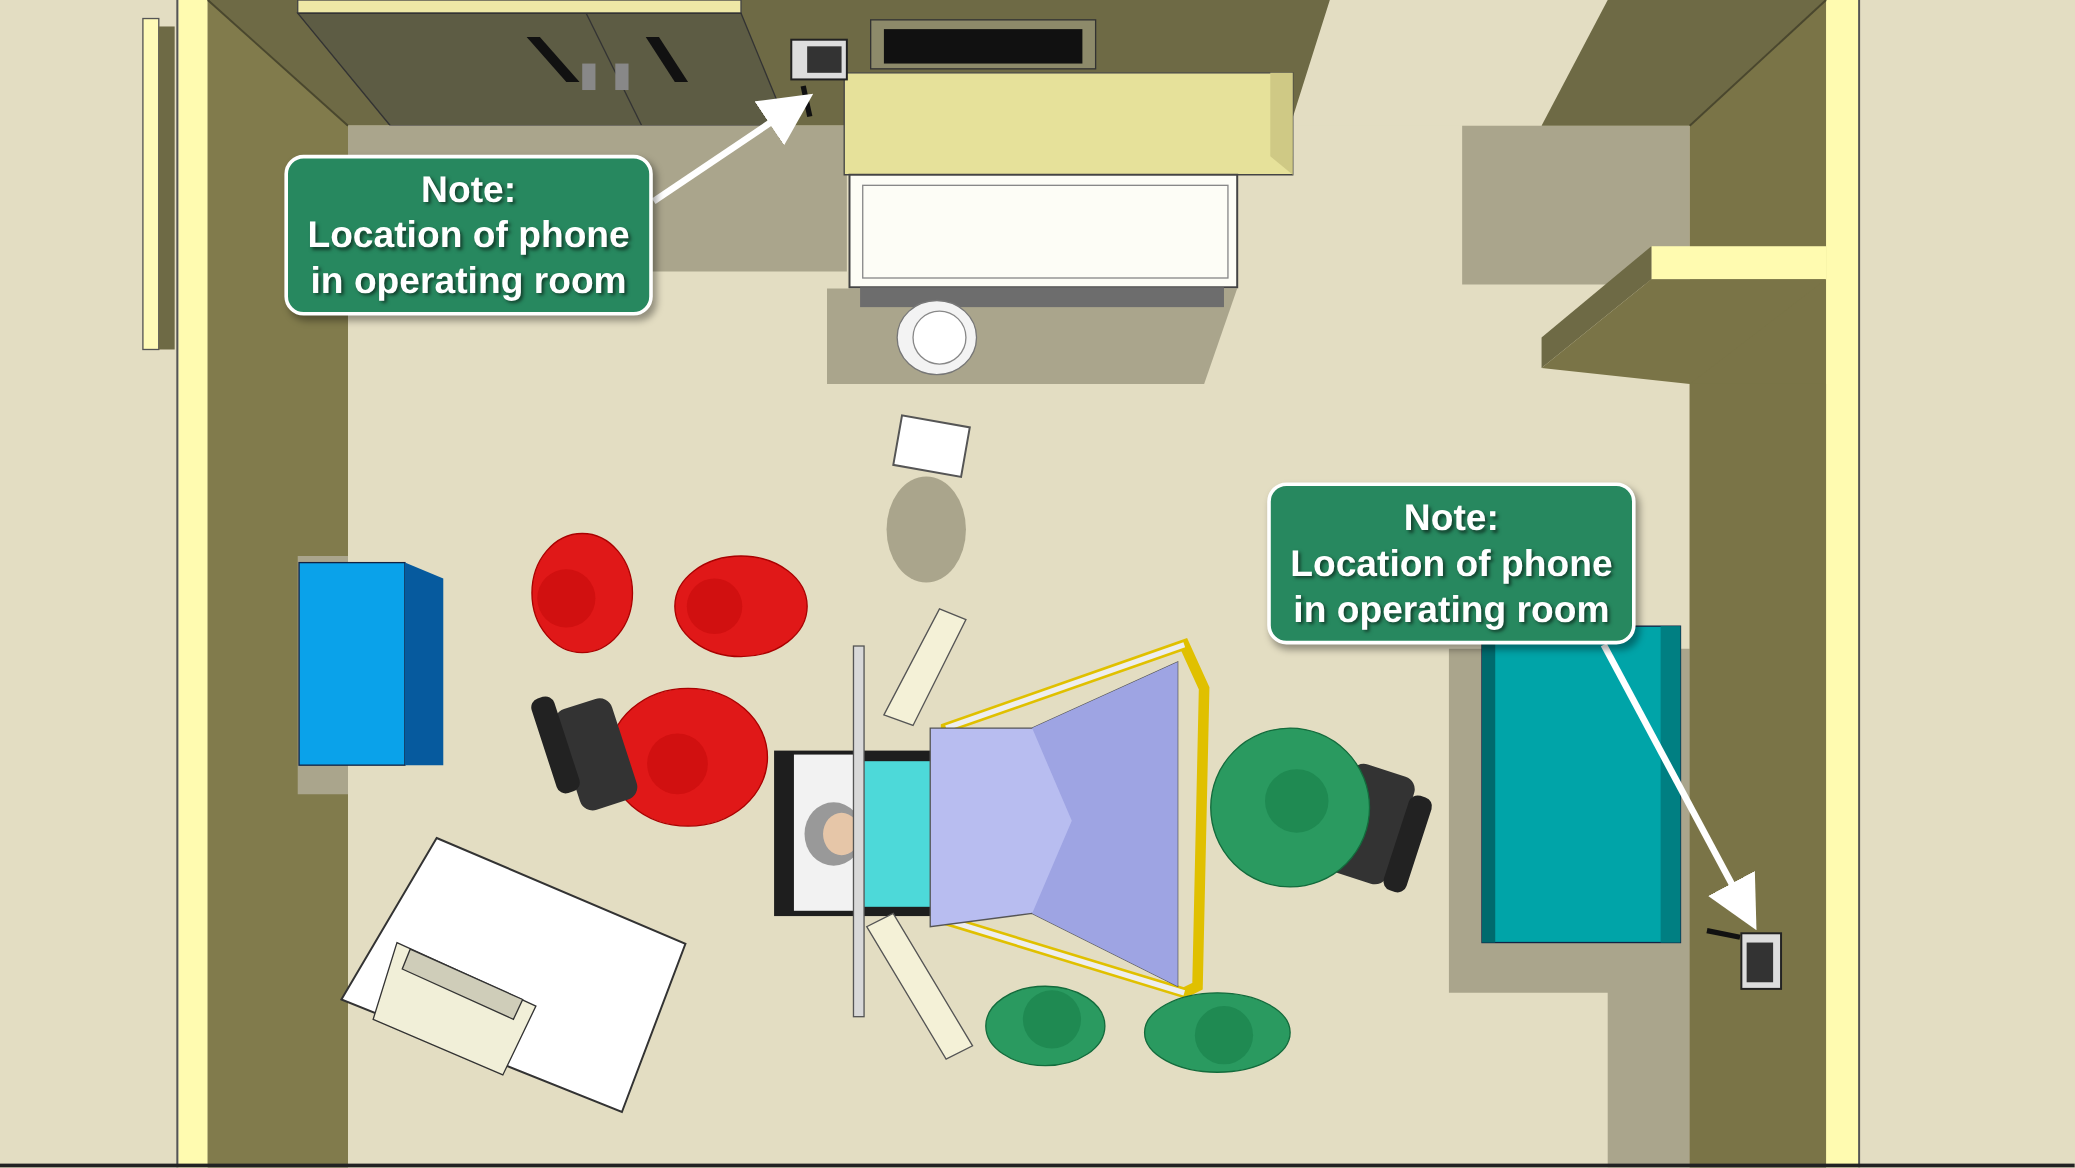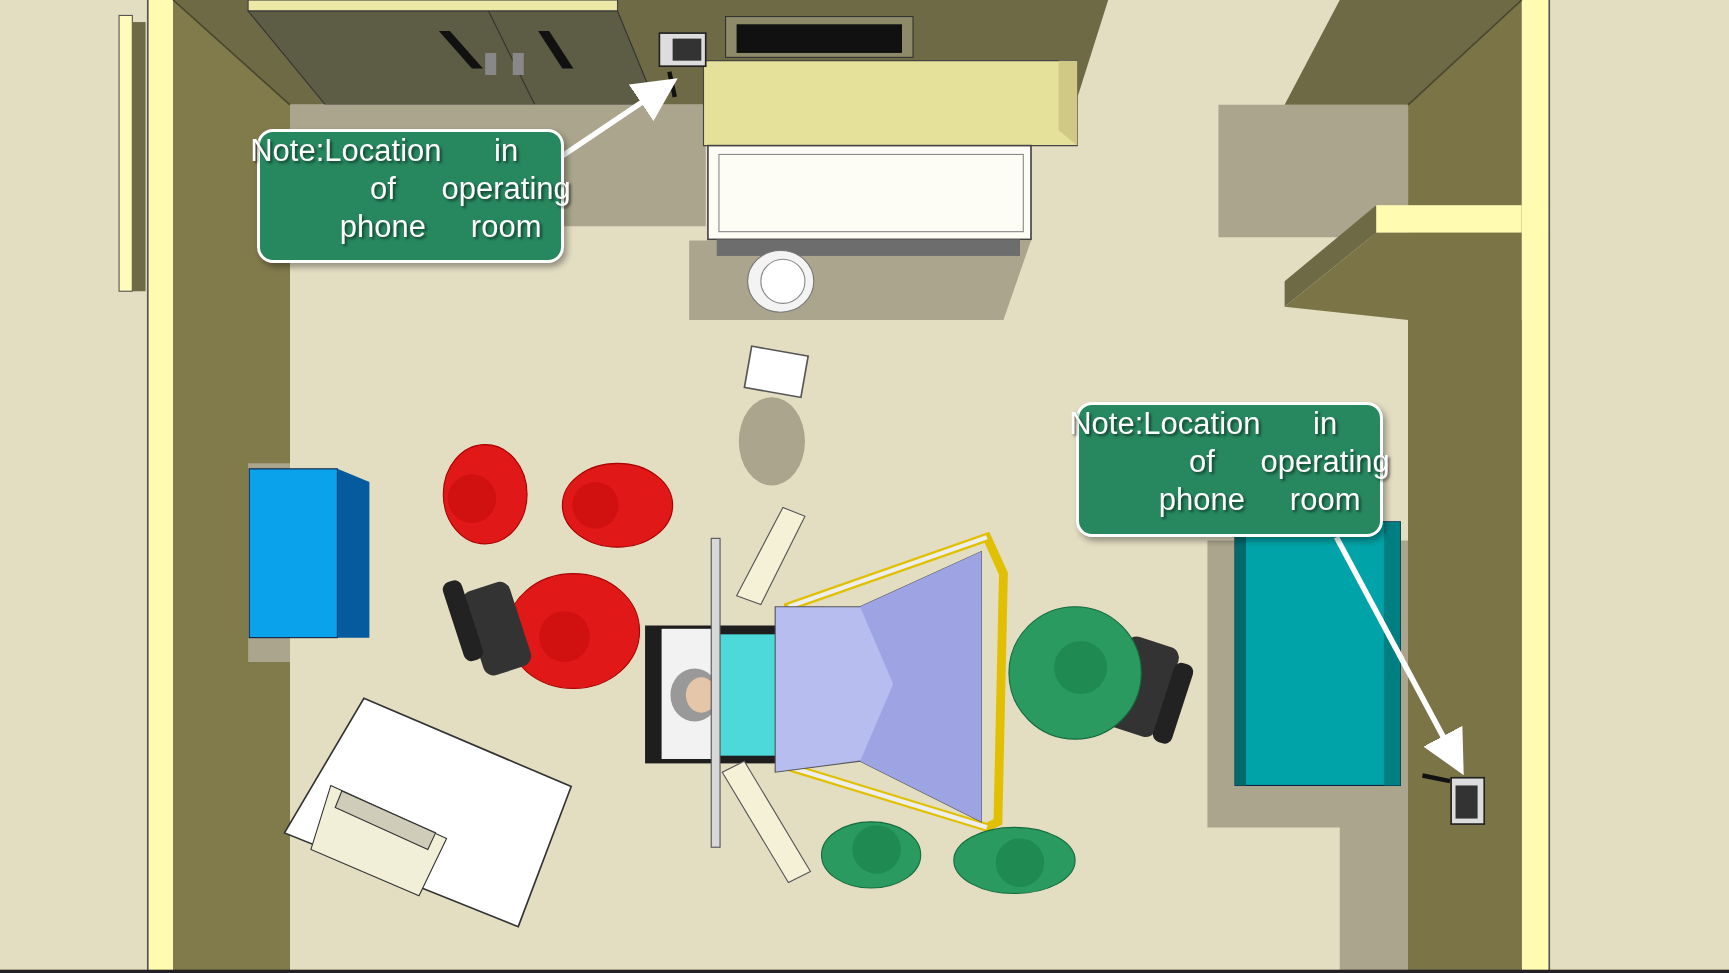--- a/index.html
+++ b/index.html
@@ -1,20 +1,20 @@
 <!DOCTYPE html>
 <html><head>
 <meta charset="utf-8">
 <style>
   html,body{margin:0;padding:0;}
   body{width:1729px;height:973px;overflow:hidden;background:#e3ddc2;position:relative;font-family:"Liberation Sans",sans-serif;}
   .abs{position:absolute;}
   
   #scene{position:absolute;left:0;top:0;width:1729px;height:973px;}
-  .callout{position:absolute;background:#27885f;border:3px solid #ffffff;border-radius:16px;box-shadow:3px 4px 6px rgba(0,0,0,0.35);color:#fff;text-align:center;font-weight:normal;font-size:31px;line-height:38px;display:flex;flex-direction:row;justify-content:center;text-shadow:2px 2px 3px rgba(0,0,0,0.55);box-sizing:border-box;margin-left:20px;}
+  .callout{position:absolute;background:#27885f;border:3px solid #ffffff;border-radius:16px;box-shadow:3px 4px 6px rgba(0,0,0,0.35);color:#fff;text-align:center;font-weight:bold;font-size:31px;line-height:38px;display:flex;flex-direction:column;justify-content:center;text-shadow:2px 2px 3px rgba(0,0,0,0.55);box-sizing:border-box;}
 </style>
 </head>
 <body>
 
 <div id="scene">
 <svg width="1729" height="973" viewBox="0 0 1568 882" preserveAspectRatio="none" style="position:absolute;left:0;top:0;">
   <defs>
     <marker id="arrowhead" markerWidth="8" markerHeight="8" refX="4" refY="4" orient="auto">
       <path d="M0,0 L8,4 L0,8 z" fill="#ffffff"></path>
     </marker>

